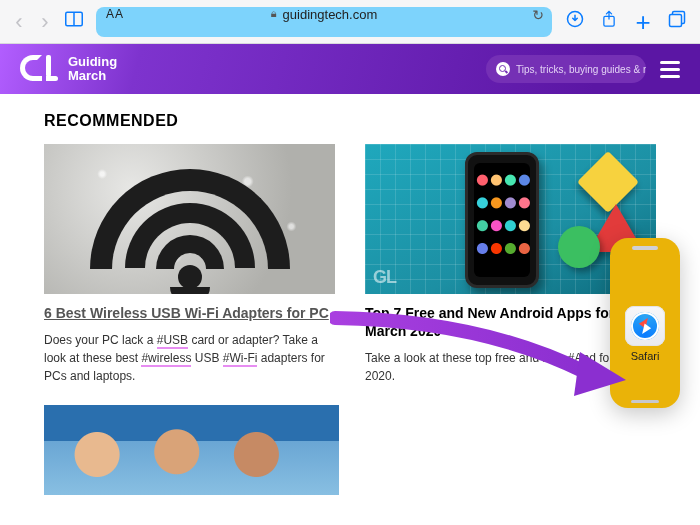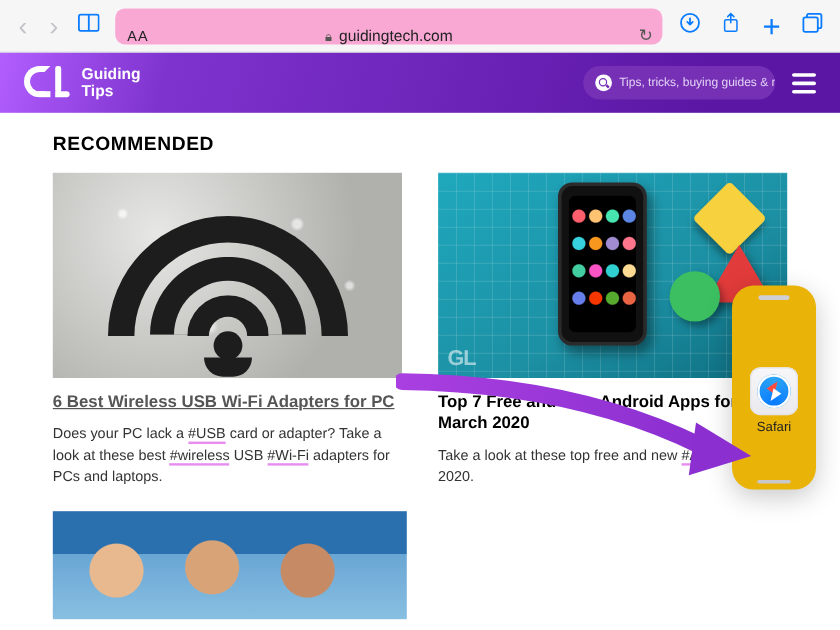--- a/index.html
+++ b/index.html
@@ -22,24 +22,24 @@
     padding: 0 8px;
     gap: 4px;
     color: #8b8b90;
   }
   .chev { width: 22px; text-align: center; font-size: 22px; color: #c3c3c8; }
   .bm { color: #0a7cff; font-size: 18px; width: 28px; text-align: center; }
   .aA { font-size: 13px; letter-spacing: 1px; color: #222; }
   .addr {
     flex: 1 1 auto;
     height: 30px;
-    background: #f9a8d4;
+    background: #7dd3fc;
     border-radius: 8px;
     display: flex;
-    align-items: flex-end;
+    align-items: flex-start;
     justify-content: center;
     font-size: 13px;
     color: #222;
     margin: 0 4px;
     position: relative;
   }
   .addr .lock { margin-right: 6px; font-size: 11px; color: #555; }
   .addr .aAleft { position: absolute; left: 10px; font-size: 12px; color: #222; }
   .addr .rel { position: absolute; right: 8px; font-size: 14px; color: #555; }
   .rt { width: 30px; text-align: center; color: #0a7cff; font-size: 20px; }
@@ -110,21 +110,21 @@
   
   .content {
     padding: 18px 44px 0;
     height: calc(525px - 44px - 50px);
     overflow: hidden;
   }
   .sec-title { font-size: 16px; font-weight: 800; letter-spacing: .5px; }
   .cards { display: flex; gap: 30px; margin-top: 14px; }
   .card { width: 295px; }
   .thumb {
-    width: 100%; height: 171px; background:#222;
+    width: 100%; height: 150px; background:#222;
     position:relative; overflow:hidden;
   }
   .card h3 {
     font-size: 14px; font-weight: 700; margin-top: 10px;
     line-height: 1.3;
   }
   .u-title { text-decoration: underline; color:#555; }
   .card p { font-size: 12px; color:#333; margin-top: 9px; line-height:1.5; }
   .ht { color: #333; border-bottom: 2px solid #e78df2; }
 
@@ -304,21 +304,21 @@
   </div>
 </div>
 
 <div class="siteheader">
   <div class="logo-wrap">
     <div class="gt-logo">
         <div class="g"></div>
         <div class="l"></div>
       </div>
     <div class="brand">
-      <span>Guiding</span><br><span>Tips</span>
+      <span>Guiding</span><br><span>March</span>
     </div>
   </div>
   <div class="right">
     <div class="searchbox">
       <span class="mag"></span>
       <span>Tips, tricks, buying guides &amp; r</span>
     </div>
     <div class="burger">
         <span></span>
         <span></span>

